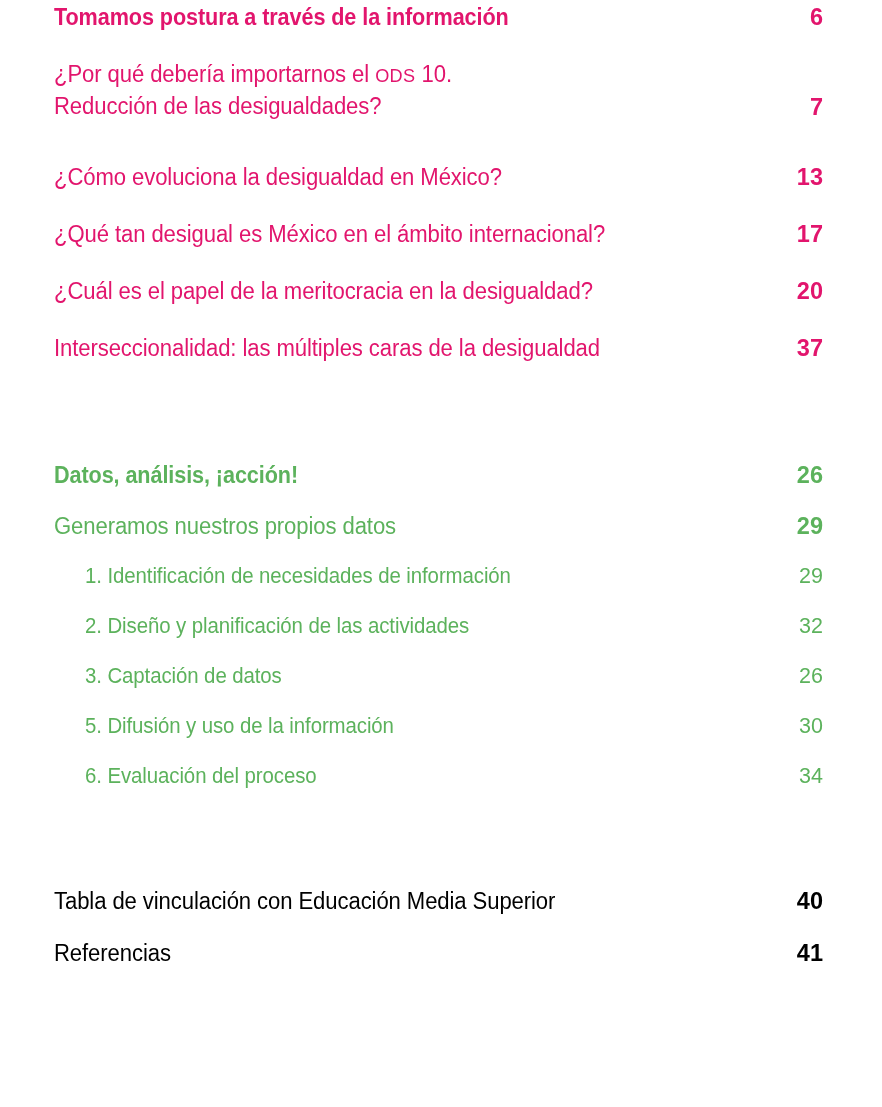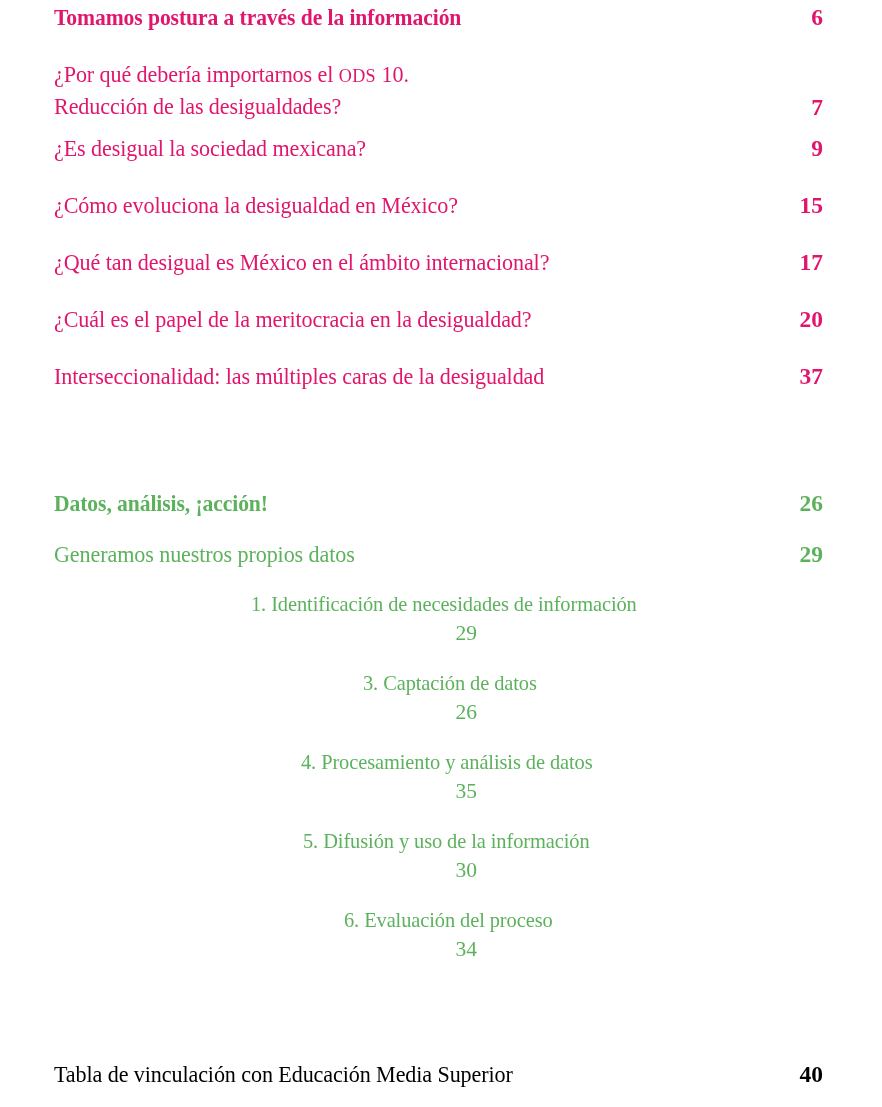--- a/index.html
+++ b/index.html
@@ -68,35 +68,34 @@
     font-size: 21.5px;
     line-height: 29px;
     font-weight: 400;
   }
   .lvl-sub .label {
     transform: scaleX(0.95);
     transform-origin: left center;
   }
   .lvl-sub {
     padding-left: 31px;
-    flex-direction: column;
   }
 
   
   .grp-pink .label,
   .grp-pink .page { color: #E2156D; }
   .grp-green .label,
   .grp-green .page { color: #5CB25C; }
   .grp-black .label,
   .grp-black .page { color: #000000; }
 
   
-  .section { width: 100%; font-family: Liberation Serif, serif; }
+  .section { width: 100%; }
   .section .entry { margin-bottom: 27px; }
-  .section .entry.two-line { margin-bottom: 11px; }
+  .section .entry.two-line { margin-bottom: 40px; }
   .section.sec-pink { padding-top: 2px; }
   .section.sec-green { padding-top: 70px; }
   .section.sec-green .entry { margin-bottom: 21px; align-items: center; }
   .section.sec-green .entry.sub-first { margin-top: 21px; }
   .section.sec-black { padding-top: 74px; }
   .section.sec-black .entry { margin-bottom: 22px; justify-content: space-between; }
 
   
   .smallcaps {
     font-size: 0.82em;
@@ -117,28 +116,24 @@
       <span class="label">Tomamos postura a través de la información</span>
       <span class="page">6</span>
     </div>
 
     <div class="entry lvl-top two-line">
       <span class="label"><span>¿Por qué debería importarnos el </span><span class="smallcaps">ODS</span><span> 10.
 Reducción de las desigualdades?</span></span>
       <span class="page">7</span>
     </div>
 
-    <div class="entry lvl-top">
-      <span class="label">¿Es desigual la sociedad mexicana?</span>
-      <span class="page">9</span>
-    </div>
 
     <div class="entry lvl-top">
       <span class="label">¿Cómo evoluciona la desigualdad en México?</span>
-      <span class="page">15</span>
+      <span class="page">13</span>
     </div>
 
     <div class="entry lvl-top">
       <span class="label">¿Qué tan desigual es México en el ámbito internacional?</span>
       <span class="page">17</span>
     </div>
 
     <div class="entry lvl-top">
       <span class="label">¿Cuál es el papel de la meritocracia en la desigualdad?</span>
       <span class="page">20</span>
@@ -162,30 +157,30 @@
     <div class="entry lvl-top">
       <span class="label">Generamos nuestros propios datos</span>
       <span class="page">29</span>
     </div>
 
     <div class="entry lvl-sub sub-first">
       <span class="label">1. Identificación de necesidades de información</span>
       <span class="page">29</span>
     </div>
 
+    <div class="entry lvl-sub">
+      <span class="label">2. Diseño y planificación de las actividades</span>
+      <span class="page">32</span>
+    </div>
 
     <div class="entry lvl-sub">
       <span class="label">3. Captación de datos</span>
       <span class="page">26</span>
     </div>
 
-    <div class="entry lvl-sub">
-      <span class="label">4. Procesamiento y análisis de datos</span>
-      <span class="page">35</span>
-    </div>
 
     <div class="entry lvl-sub">
       <span class="label">5. Difusión y uso de la información</span>
       <span class="page">30</span>
     </div>
 
     <div class="entry lvl-sub">
       <span class="label">6. Evaluación del proceso</span>
       <span class="page">34</span>
     </div>

